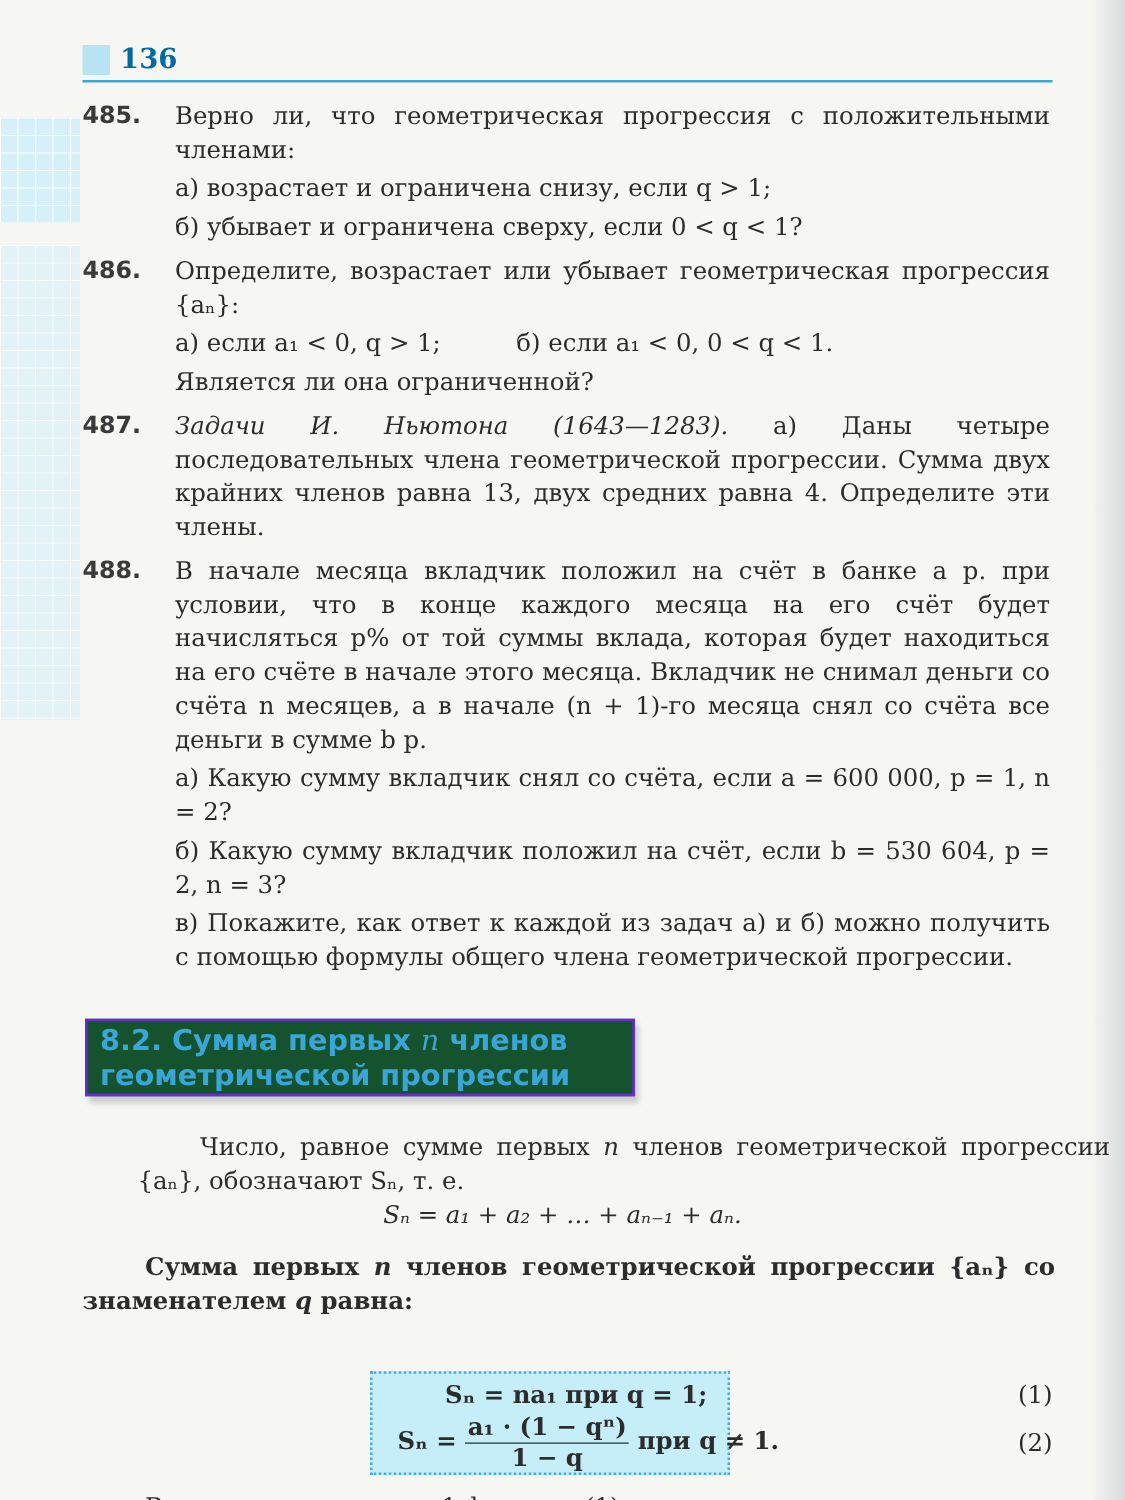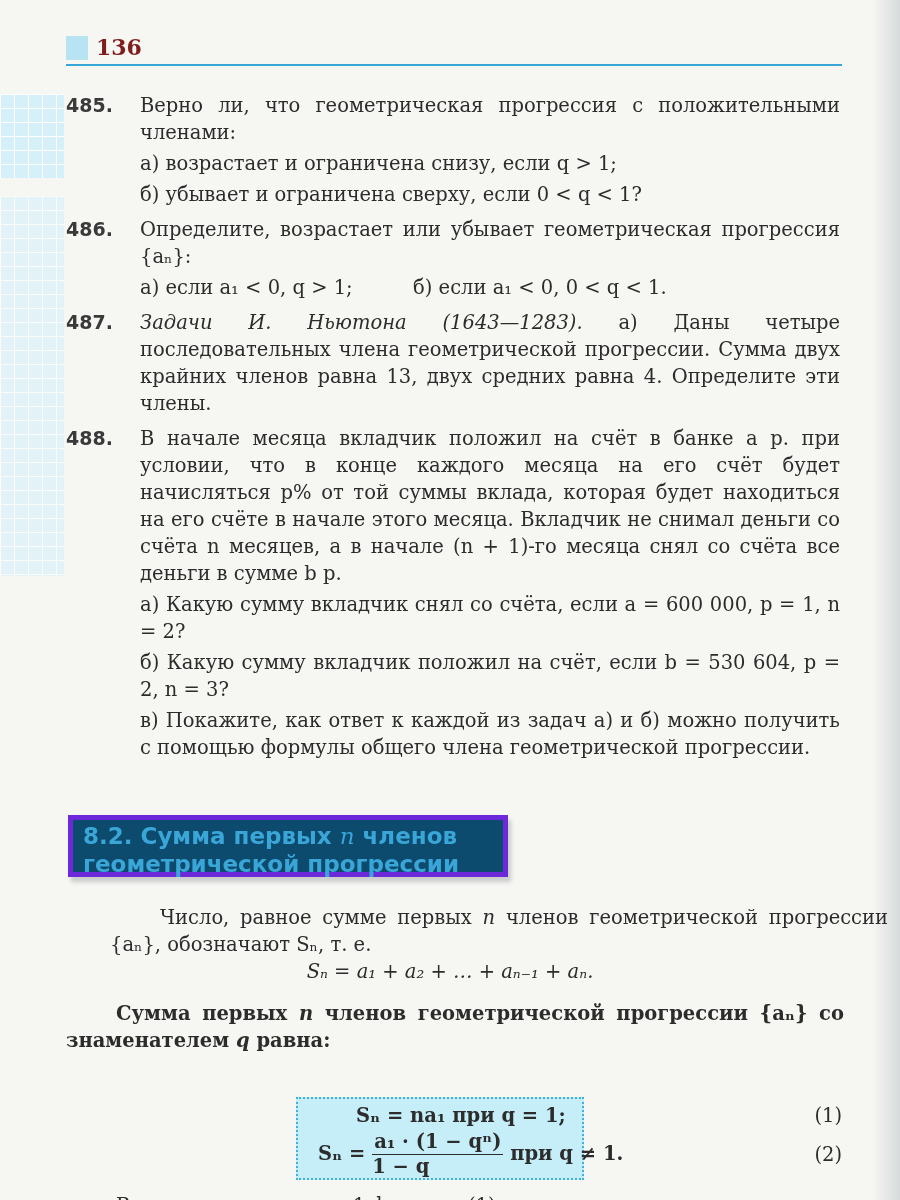--- a/index.html
+++ b/index.html
@@ -10,57 +10,57 @@
     color:#2c2c2c;
   }
   .right-shade {
     position:absolute; top:0; right:0; width:28px; height:1200px;
     background:linear-gradient(90deg, rgba(246,246,243,0) 0%, #e4e6e6 60%, #d6dadb 100%);
   }
   .header { position:absolute; left:66px; top:34px; width:776px; height:32px; }
   .header .tab { position:absolute; left:0; top:2px; width:22px; height:24px; background:#b8e3f2; }
   .header .page-num {
     position:absolute; left:30px; top:0; font-size:22px; font-weight:bold;
-    color:#7f1d1d; font-family:"DejaVu Serif",serif;
+    color:#0369a1; font-family:"DejaVu Serif",serif;
   }
   .header .rule { position:absolute; left:0; top:30px; width:776px; height:2px; background:#3aa6d8; }
   .grid-deco {
     position:absolute; left:0; width:64px;
     background-color:#d6f0fa;
     background-image:
       linear-gradient(#ffffff 1px, transparent 1px),
       linear-gradient(90deg, #ffffff 1px, transparent 1px);
     background-size:14px 14px;
   }
-  .content { position:absolute; left:66px; top:88px; width:778px; font-size:19.5px; line-height:27px; }
+  .content { position:absolute; left:66px; top:75px; width:778px; font-size:19.5px; line-height:27px; }
   .problem { position:relative; padding-left:70px; margin-bottom:8px; }
   .problem .num {
     position:absolute; left:0; top:0; font-family:"DejaVu Sans",sans-serif;
     font-weight:bold; font-size:19px; color:#3a3a3a;
   }
   .problem p { margin:4px; text-align:justify; }
   .it { font-style:italic; }
   .section-box {
     position:absolute; left:68px; top:815px; width:440px; height:62px;
-    background:#0c4a6e; border:5px solid #6d28d9;
+    background:#14532d; border:2px solid #6d28d9;
     box-shadow:3px 5px 4px rgba(120,130,130,0.35);
     font-family:"DejaVu Sans",sans-serif; font-weight:bold; color:#3aa6d8;
     font-size:23px; line-height:28px; padding:2px 10px;
     box-sizing:border-box;
   }
   .section-box .it { font-family:"DejaVu Serif",serif; font-weight:normal; }
   .body-text { position:absolute; left:66px; width:778px; font-size:19.5px; line-height:27px; text-align:justify; }
   .formula-line { position:absolute; left:0; width:900px; text-align:center; font-size:19.5px; }
   .theorem-box {
     position:absolute; left:296px; top:1097px; width:288px; height:83px;
     background:#c5eef8; border:2px dotted #42b0dd; box-sizing:border-box;
   }
   .eq { position:absolute; font-weight:bold; font-size:19.5px; }
   .eq-num { position:absolute; right:58px; font-size:19.5px; }
-  .frac { display:inline-block; vertical-align:middle; }
+  .frac { display:inline-block; vertical-align:middle; text-align:center; }
   .frac .top { display:block; border-bottom:1.5px solid #2c2c2c; padding:0 2px; line-height:24px; }
   .frac .bot { display:block; line-height:24px; }
 </style>
 </head>
 <body>
 
 <div class="right-shade"></div>
 
 <div class="header">
   <div class="tab"></div>
@@ -79,20 +79,21 @@
     <p>б) убывает и ограничена сверху, если 0 &lt; q &lt; 1?</p>
   </div>
   <div class="problem">
     <span class="num">486.</span>
     <p>Определите, возрастает или убывает геометрическая прогрессия {aₙ}:</p>
     <p>
       <span>а) если a₁ &lt; 0, q &gt; 1;</span>
       <span style="display:inline-block;width:48px;"></span>
       <span>б) если a₁ &lt; 0, 0 &lt; q &lt; 1.</span>
     </p>
+    <p>Является ли она ограниченной?</p>
   </div>
   <div class="problem">
     <span class="num">487.</span>
     <p>
       <span class="it">Задачи И. Ньютона (1643—1283).</span>
       <span>а) Даны четыре последовательных члена геометрической прогрессии. Сумма двух крайних членов равна 13, двух средних равна 4. Определите эти члены.</span>
     </p>
   </div>
   <div class="problem">
     <span class="num">488.</span>

